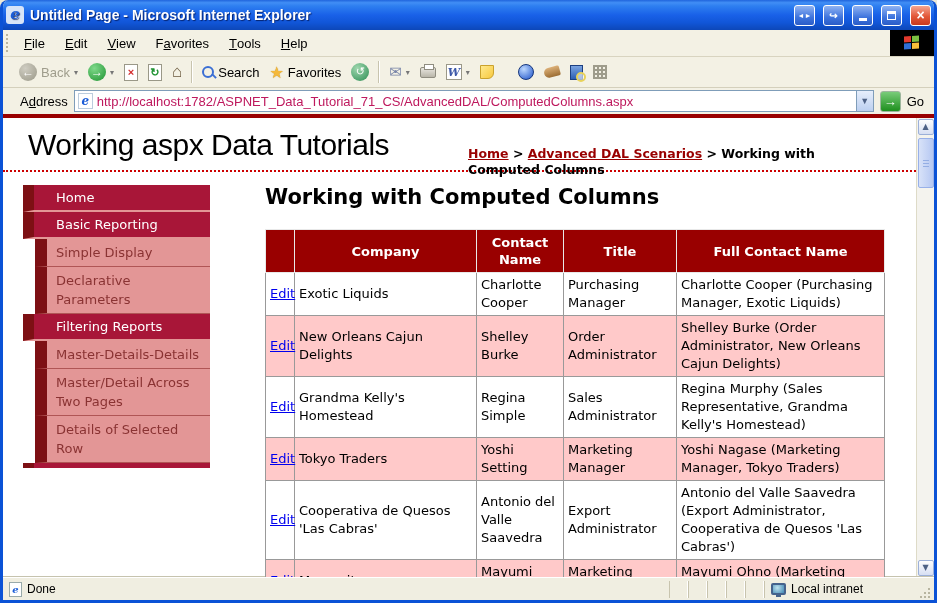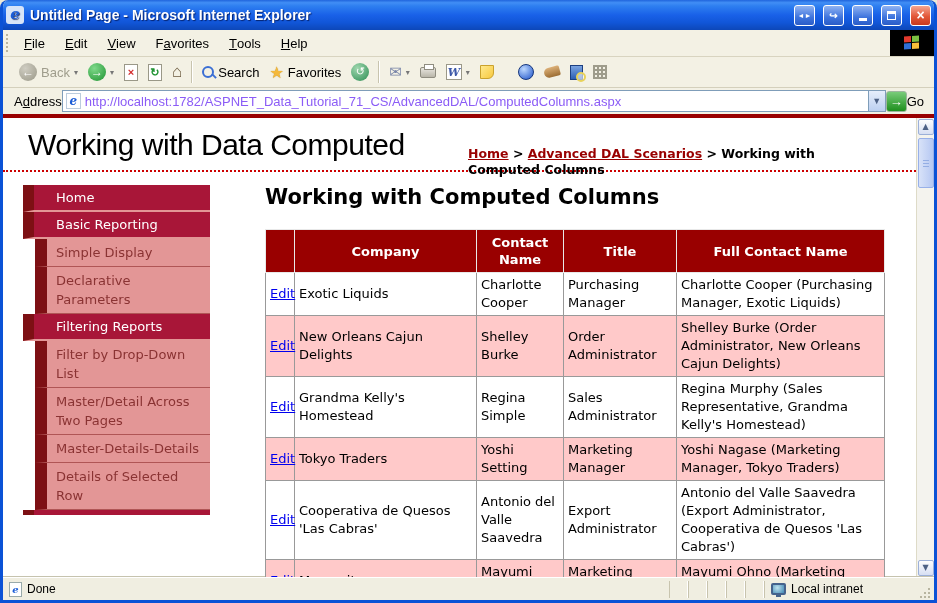--- a/index.html
+++ b/index.html
@@ -71,23 +71,23 @@
   .note { width:14px; height:14px; background:linear-gradient(135deg,#ffe98c, #f7c93f); border:1px solid #caa22c; border-bottom-right-radius:6px; }
   .sphere { width:16px; height:16px; border-radius:50%; background: radial-gradient(circle at 35% 30%, #bcd8ff, #1d52c8); border:1px solid #16377d; }
   .shoe { width:16px; height:10px; background:linear-gradient(#dcb077,#9c6d33); border-radius:6px 2px 2px 6px; transform:rotate(-15deg); }
   .research { width:13px; height:15px; background:linear-gradient(#7aa3e0,#2d5fb4); border:1px solid #1d3f80; position:relative; }
   .research::after { content:""; position:absolute; width:6px; height:6px; border:2px solid #e8d25a; border-radius:50%; right:-4px; bottom:-3px; background:rgba(255,255,255,.6); }
   .pixgrid { width:14px; height:14px; background:
       repeating-linear-gradient(0deg,#8a8876 0 2px,transparent 2px 4px),
       repeating-linear-gradient(90deg,#8a8876 0 2px,transparent 2px 4px); opacity:.8; }
 
   
-  .addressbar { height:26px; flex:0 0 26px; background:#f3f1e4; display:flex; align-items:center; padding-right:4px; font-size:13px; }
+  .addressbar { height:26px; flex:0 0 26px; background:#f3f1e4; display:flex; align-items:center; gap:6px; padding-right:4px; font-size:13px; }
   .addr-field { flex:1; height:22px; background:#fff; border:1px solid #7f9db9; display:flex; align-items:center; gap:4px; padding-left:3px; }
-  .addr-field .url { flex:1; font-size:13px; color:#8b5cf6; white-space:nowrap; overflow:hidden; }
+  .addr-field .url { flex:1; font-size:13px; color:#be185d; white-space:nowrap; overflow:hidden; }
   .addr-ie { width:15px; height:16px; background:#fff; border:1px solid #bcd; color:#1b5cd6; font: italic bold 12px "DejaVu Serif", serif; text-align:center; line-height:14px; }
   .addr-drop { width:17px; height:20px; background:linear-gradient(#e6eefb,#bcd0f0); border-left:1px solid #7f9db9; color:#4d6185; font-size:9px; text-align:center; line-height:20px; }
   .go-btn { width:21px; height:21px; border-radius:3px; background:linear-gradient(180deg,#79cc79,#1e8f1e); border:1px solid #9db69d;
     color:#fff; font-weight:bold; text-align:center; line-height:19px; font-size:13px; }
   .go-label { padding-right:6px; }
 
   .red-divider { height:4px; flex:0 0 4px; background:#990000; }
 
   
   .page { flex:1; background:#fff; display:flex; overflow:hidden; font-family:"DejaVu Sans", sans-serif; }
@@ -278,38 +278,37 @@
     <span class="go-btn">→</span>
     <span class="go-label">Go</span>
   </div>
 
   <div class="red-divider"></div>
 
   <div class="page">
     <div class="page-content">
 
       <div class="page-header">
-        <div class="site-title">Working with Data Computed</div>
+        <div class="site-title">Working aspx Data Tutorials</div>
         <div class="breadcrumb">
           <a href="#">Home</a><span> &gt; </span><a href="#">Advanced DAL Scenarios</a><span> &gt; </span><span>Working with Computed Columns</span>
         </div>
       </div>
       <div class="dotted-rule"></div>
 
       <div class="content-row">
 
         <div class="sidebar">
           <div class="side-section">Home</div>
           <div class="side-section">Basic Reporting</div>
           <div class="side-sub">Simple Display</div>
           <div class="side-sub">Declarative Parameters</div>
           <div class="side-section">Filtering Reports</div>
-          <div class="side-sub">Filter by Drop-Down List</div>
+          <div class="side-sub">Master-Details-Details</div>
           <div class="side-sub">Master/Detail Across Two Pages</div>
-          <div class="side-sub">Master-Details-Details</div>
           <div class="side-sub">Details of Selected Row</div>
           <div class="side-section side-cut"></div>
         </div>
 
         <div class="main">
           <h1>Working with Computed Columns</h1>
           <table class="grid">
             <colgroup>
                 <col class="c-edit">
                 <col class="c-co">

